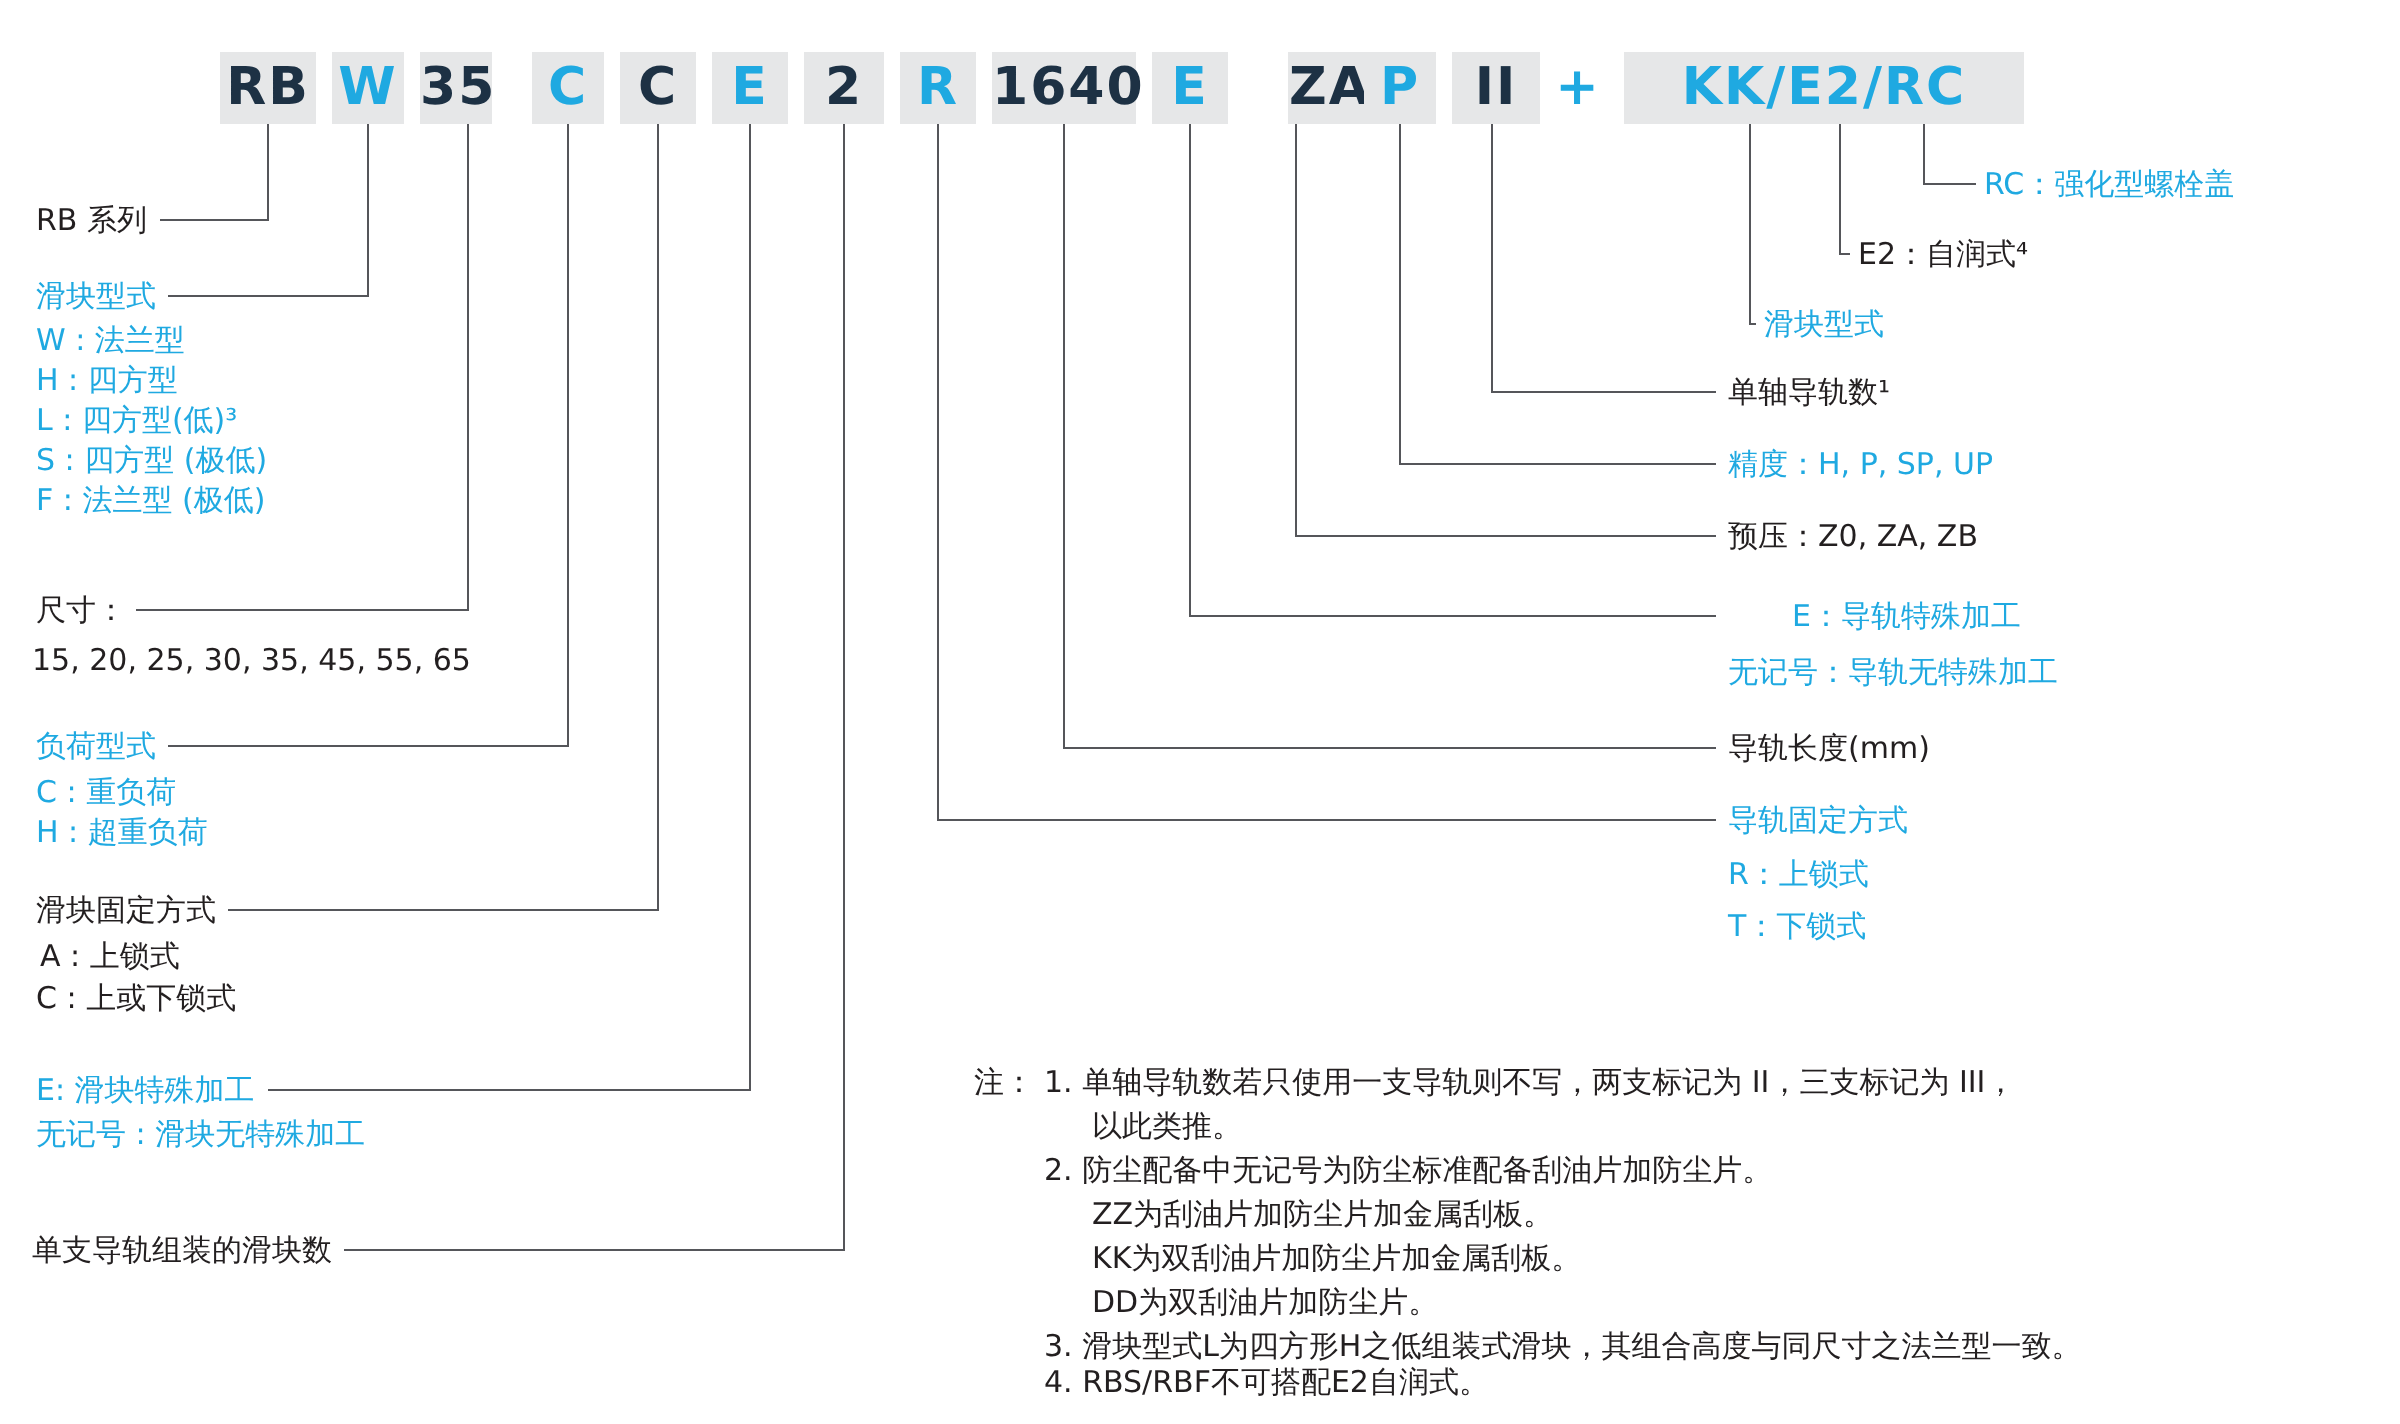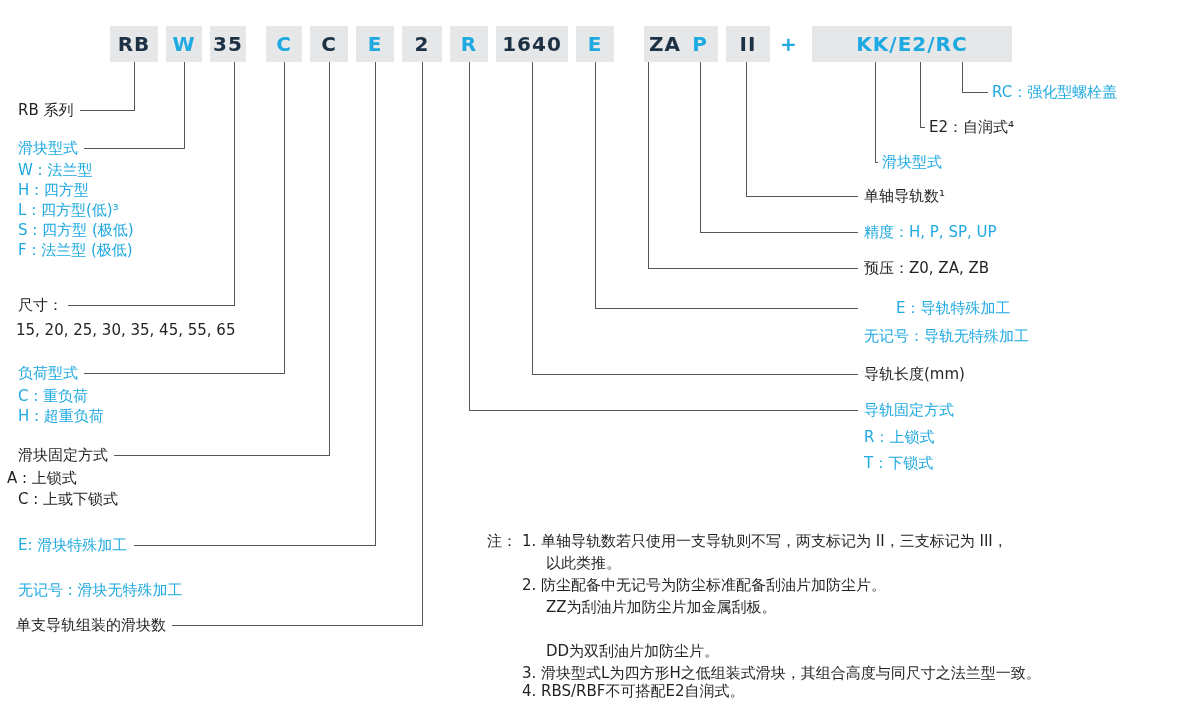--- a/index.html
+++ b/index.html
@@ -1,21 +1,21 @@
 <!DOCTYPE html>
 <html><head>
 <meta charset="utf-8">
 <style>
   * { margin:0; padding:0; box-sizing:border-box; }
   html,body { background:#ffffff; }
   body { font-family:"DejaVu Sans","Liberation Sans",sans-serif; color:#231f20; }
   .canvas { position:relative; width:1200px; height:712px; background:#ffffff; overflow:hidden; }
 
   .seg { position:absolute; top:26px; height:36px; line-height:36px; text-align:center;
-         font-size:20px; font-weight:bold; background:#e6e7e8; letter-spacing:1px; white-space:nowrap; }
+         font-size:26px; font-weight:bold; background:#e6e7e8; letter-spacing:1px; white-space:nowrap; }
   .seg.nobg { background:transparent; }
 
   .dark  { color:#1d3144; }
   .cyan  { color:#1fa9e1; }
   .black { color:#231f20; }
 
   .lbl { position:absolute; font-size:15px; line-height:20px; white-space:nowrap; }
   .note { position:absolute; font-size:15px; line-height:20px; white-space:nowrap; color:#231f20; }
 
   svg.connectors { position:absolute; left:0; top:0; }
@@ -72,25 +72,25 @@
   <div class="lbl cyan" style="left:18px;top:240px">F : 法兰型 (极低)</div>
 
   <div class="lbl black" style="left:18px;top:295px">尺寸：</div>
   <div class="lbl black" style="left:16px;top:320px">15, 20, 25, 30, 35, 45, 55, 65</div>
 
   <div class="lbl cyan" style="left:18px;top:363px">负荷型式</div>
   <div class="lbl cyan" style="left:18px;top:386px">C : 重负荷</div>
   <div class="lbl cyan" style="left:18px;top:406px">H : 超重负荷</div>
 
   <div class="lbl black" style="left:18px;top:445px">滑块固定方式</div>
-  <div class="lbl black" style="left:7px;top:468px">A : 上锁式</div>
+  <div class="lbl black" style="left:20px;top:468px">A : 上锁式</div>
   <div class="lbl black" style="left:18px;top:489px">C : 上或下锁式</div>
 
   <div class="lbl cyan" style="left:18px;top:535px">E: 滑块特殊加工</div>
-  <div class="lbl cyan" style="left:18px;top:580px">无记号 : 滑块无特殊加工</div>
+  <div class="lbl cyan" style="left:18px;top:557px">无记号 : 滑块无特殊加工</div>
 
   <div class="lbl black" style="left:16px;top:615px">单支导轨组装的滑块数</div>
 
   <div class="lbl cyan" style="left:992px;top:82px">RC：强化型螺栓盖</div>
   <div class="lbl black" style="left:929px;top:117px">E2：自润式⁴</div>
   <div class="lbl cyan" style="left:882px;top:152px">滑块型式</div>
   <div class="lbl black" style="left:864px;top:186px">单轴导轨数¹</div>
   <div class="lbl cyan" style="left:864px;top:222px">精度：H, P, SP, UP</div>
   <div class="lbl black" style="left:864px;top:258px">预压：Z0, ZA, ZB</div>
   <div class="lbl cyan" style="left:896px;top:298px">E：导轨特殊加工</div>
@@ -98,17 +98,18 @@
   <div class="lbl black" style="left:864px;top:364px">导轨长度(mm)</div>
   <div class="lbl cyan" style="left:864px;top:400px">导轨固定方式</div>
   <div class="lbl cyan" style="left:864px;top:427px">R：上锁式</div>
   <div class="lbl cyan" style="left:864px;top:453px">T：下锁式</div>
 
   <div class="note" style="left:487px;top:531px">注：</div>
   <div class="note" style="left:522px;top:531px">1. 单轴导轨数若只使用一支导轨则不写，两支标记为 II，三支标记为 III，</div>
   <div class="note" style="left:546px;top:553px">以此类推。</div>
   <div class="note" style="left:522px;top:575px">2. 防尘配备中无记号为防尘标准配备刮油片加防尘片。</div>
   <div class="note" style="left:546px;top:597px">ZZ为刮油片加防尘片加金属刮板。</div>
+  <div class="note" style="left:546px;top:619px">KK为双刮油片加防尘片加金属刮板。</div>
   <div class="note" style="left:546px;top:641px">DD为双刮油片加防尘片。</div>
   <div class="note" style="left:522px;top:663px">3. 滑块型式L为四方形H之低组装式滑块，其组合高度与同尺寸之法兰型一致。</div>
   <div class="note" style="left:522px;top:681px">4. RBS/RBF不可搭配E2自润式。</div>
 
 </div>
 
 </body></html>

